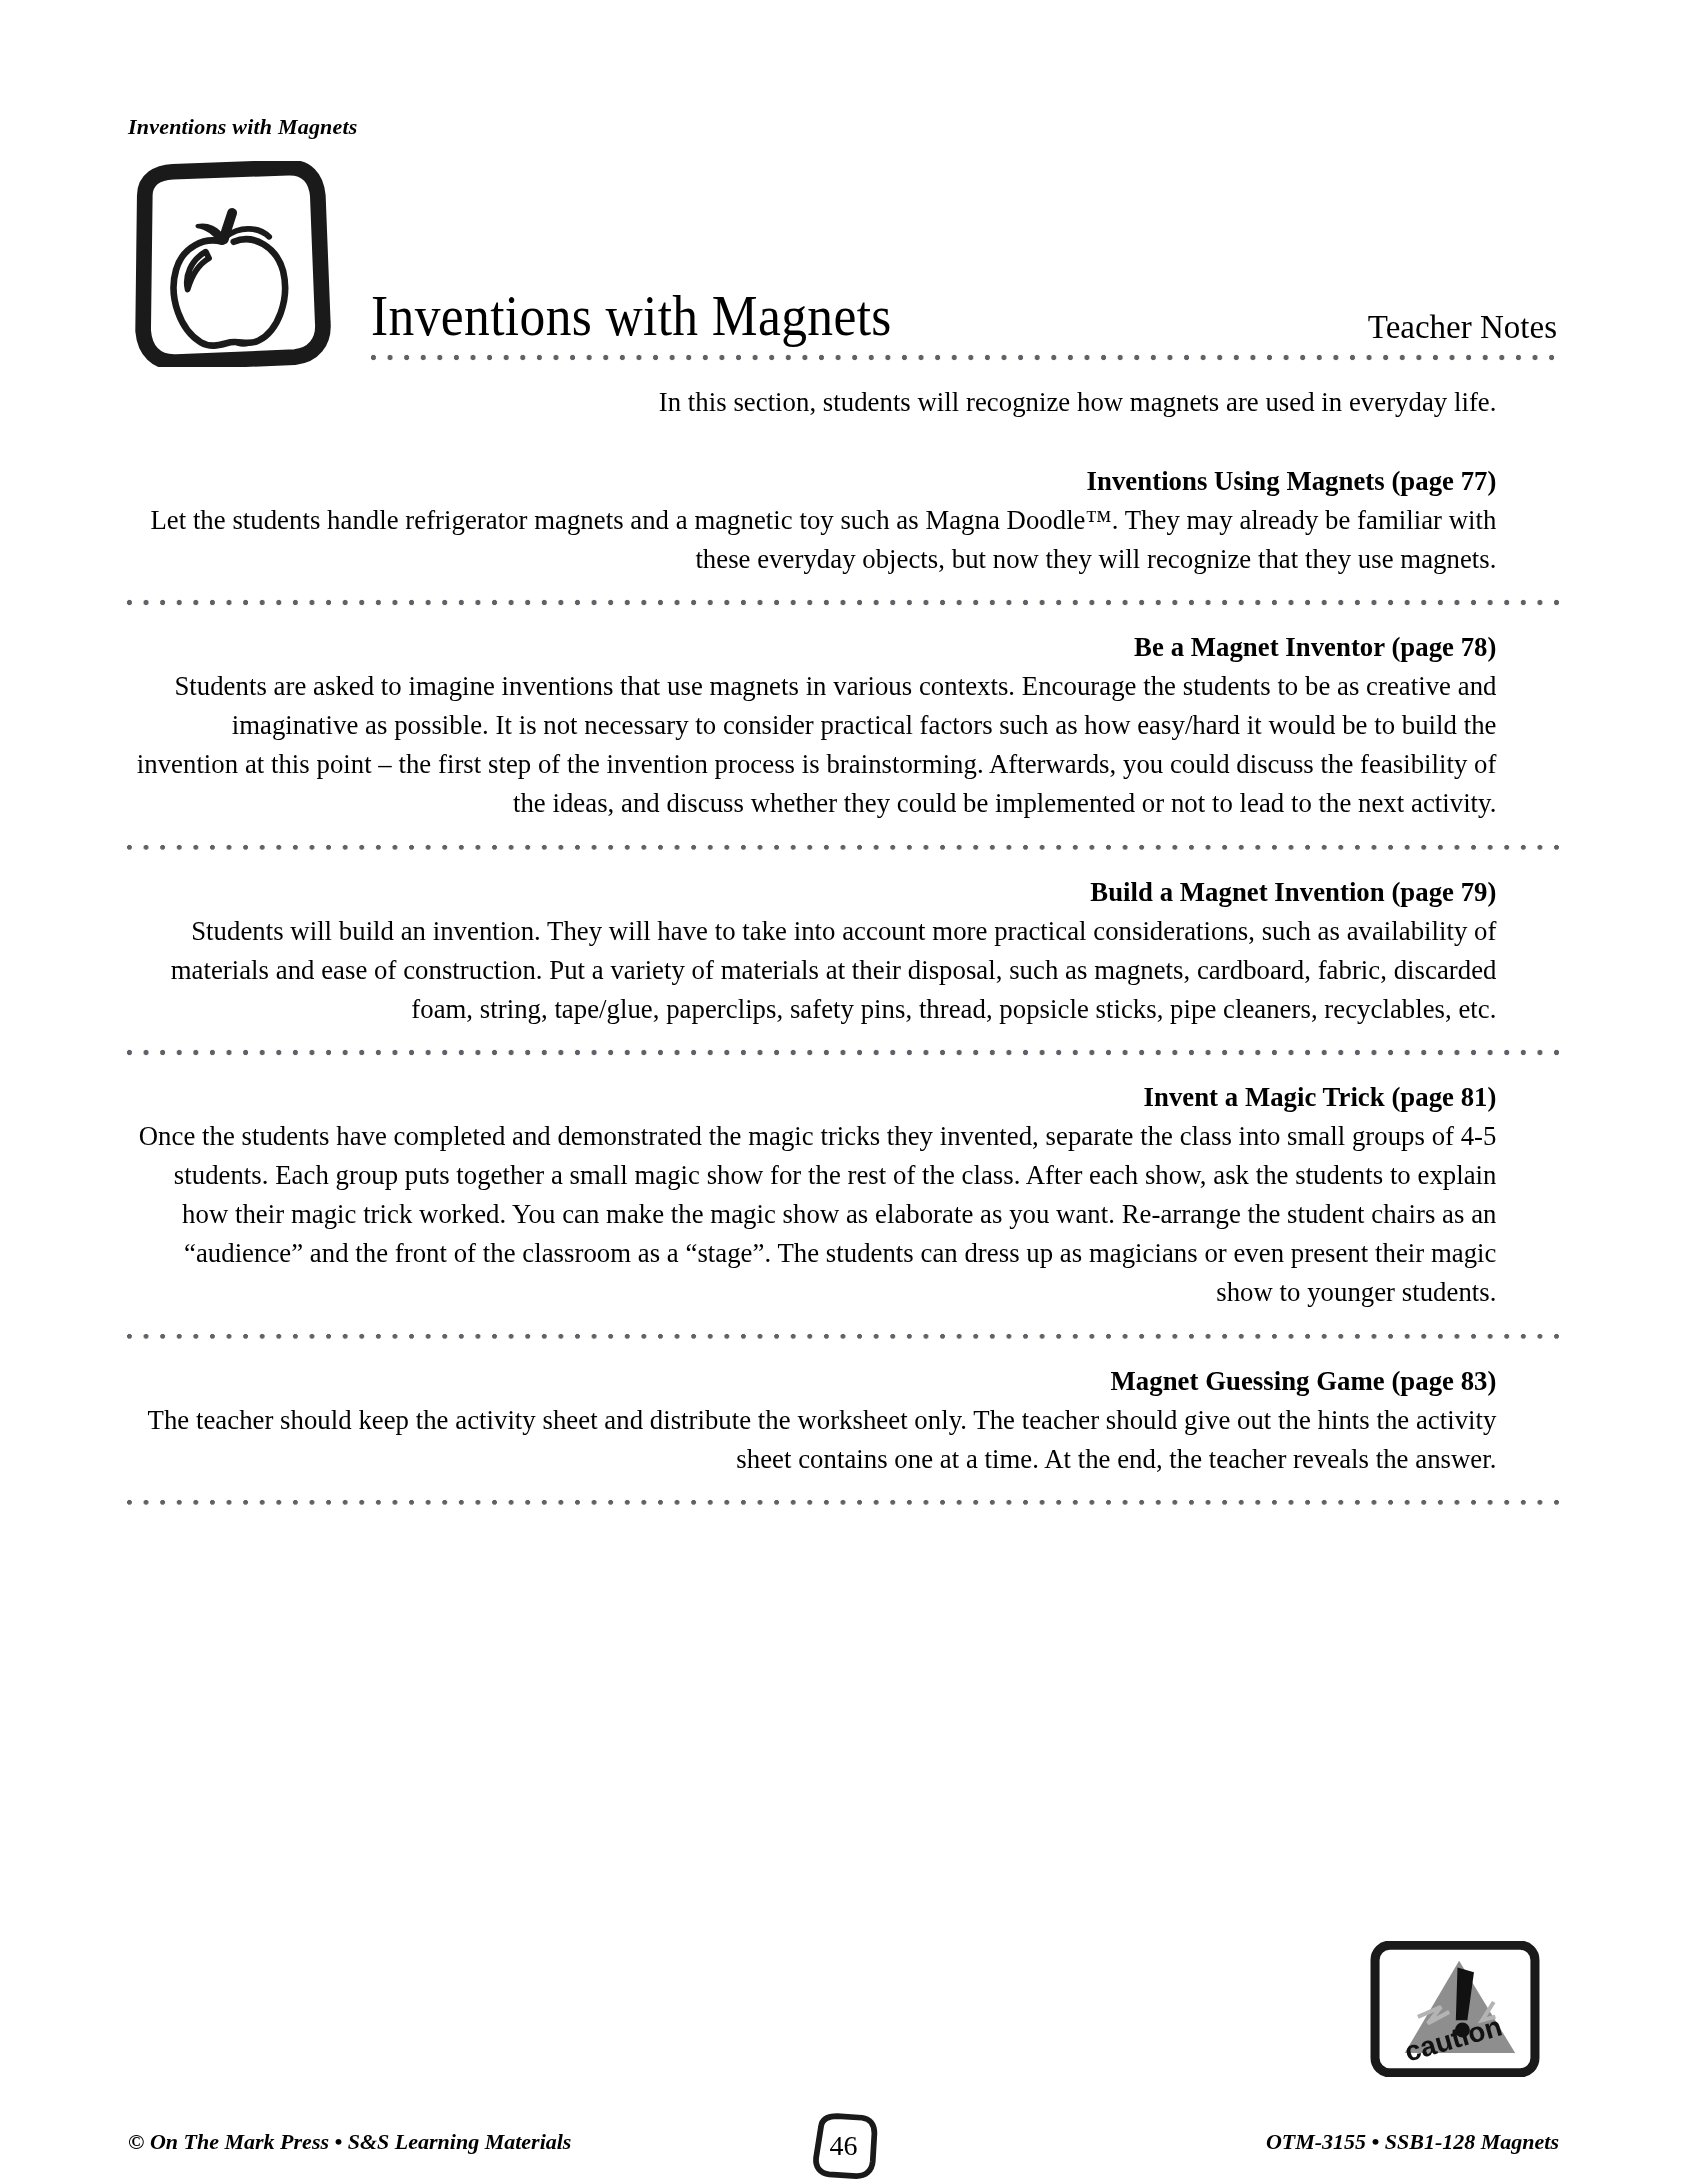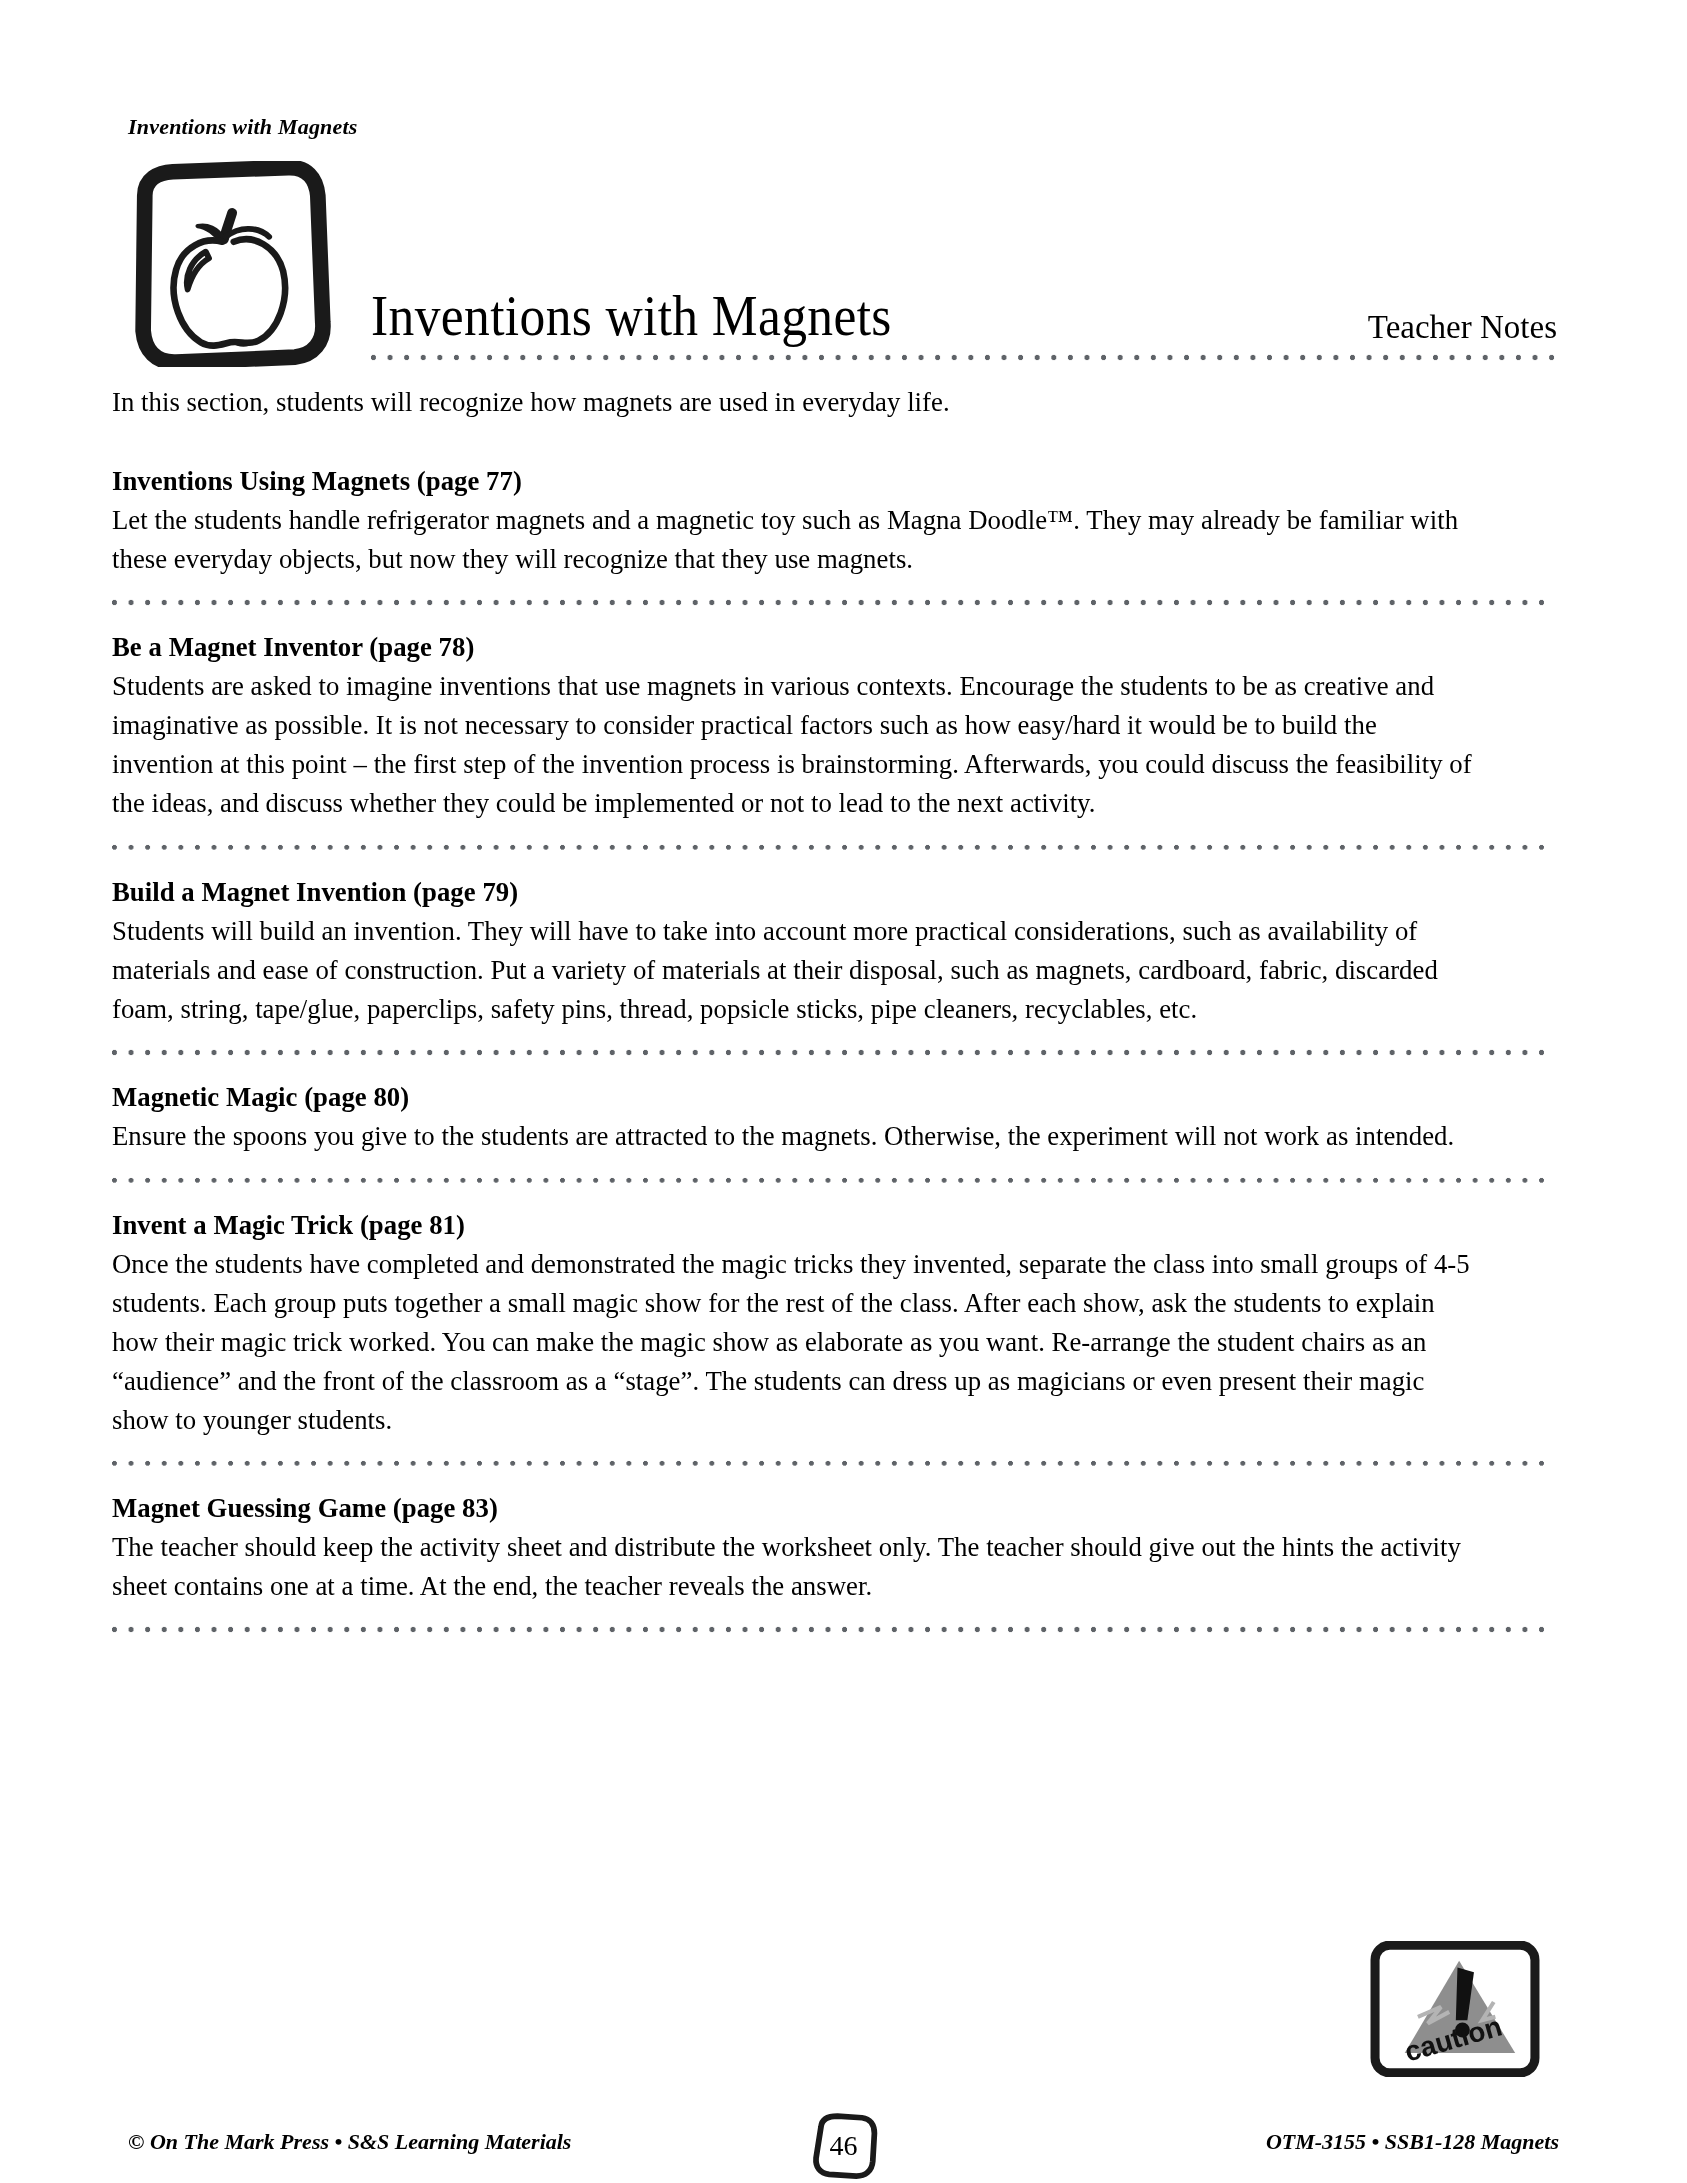--- a/index.html
+++ b/index.html
@@ -86,23 +86,24 @@
     background-repeat: repeat-x;
   }
   .dotted-rule.under-title {
     left: 371px;
     width: 1189px;
   }
 
   
   .content {
     position: absolute;
-    left: 112px;
+    left: 127px;
     top: 336px;
     width: 1434px;
+    text-align: right;
   }
   p.body-text, h2.sec-head {
     margin: 0;
     font-size: 28px;
     line-height: 39px;
     transform: scaleX(0.955);
     transform-origin: left top;
     letter-spacing: 0.04px;
   }
   h2.sec-head {
@@ -233,27 +234,20 @@
     </div>
 
     <div class="section">
       <div class="rule-gap-bot"></div>
       <h2 class="sec-head">Build a Magnet Invention (page 79)</h2>
       <p class="body-text">Students will build an invention. They will have to take into account more practical considerations, such as availability of materials and ease of construction. Put a variety of materials at their disposal, such as magnets, cardboard, fabric, discarded foam, string, tape/glue, paperclips, safety pins, thread, popsicle sticks, pipe cleaners, recyclables, etc.</p>
       <div class="rule-gap-top"></div>
       <div class="rule-inline"></div>
     </div>
 
-    <div class="section">
-      <div class="rule-gap-bot"></div>
-      <h2 class="sec-head">Magnetic Magic (page 80)</h2>
-      <p class="body-text">Ensure the spoons you give to the students are attracted to the magnets. Otherwise, the experiment will not work as intended.</p>
-      <div class="rule-gap-top"></div>
-      <div class="rule-inline"></div>
-    </div>
 
     <div class="section">
       <div class="rule-gap-bot"></div>
       <h2 class="sec-head">Invent a Magic Trick (page 81)</h2>
       <p class="body-text">Once the students have completed and demonstrated the magic tricks they invented, separate the class into small groups of 4-5 students. Each group puts together a small magic show for the rest of the class. After each show, ask the students to explain how their magic trick worked. You can make the magic show as elaborate as you want. Re-arrange the student chairs as an “audience” and the front of the classroom as a “stage”. The students can dress up as magicians or even present their magic show to younger students.</p>
       <div class="rule-gap-top"></div>
       <div class="rule-inline"></div>
     </div>
 
     <div class="section">

